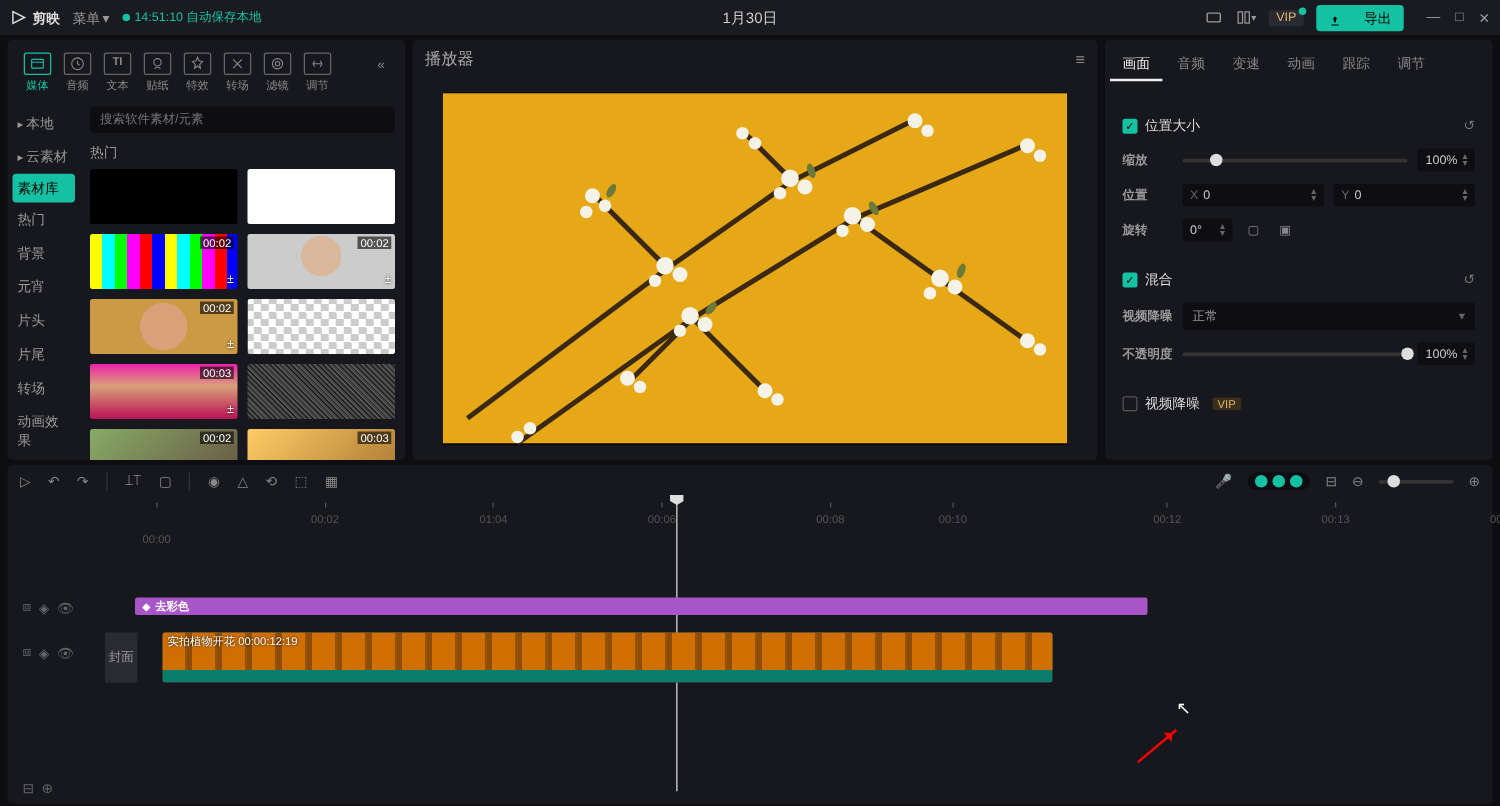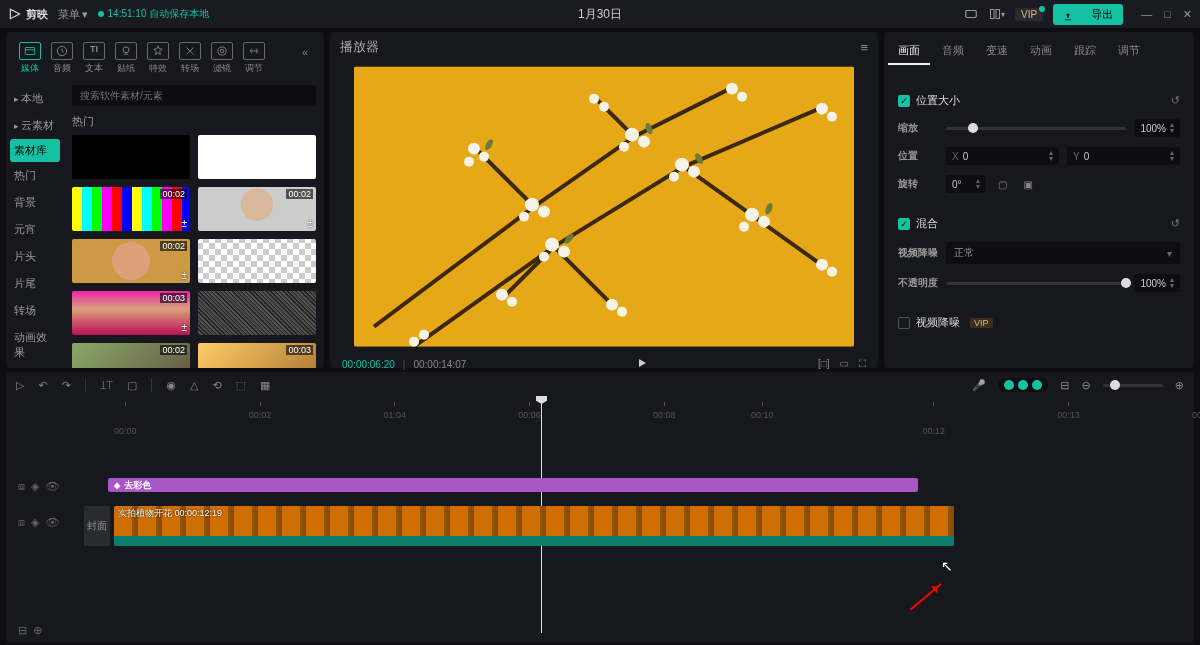--- a/index.html
+++ b/index.html
@@ -113,21 +113,21 @@
   .tl-row{display:flex; align-items:center; margin-bottom:6px;}
   .tl-row-head{width:72px; display:flex; gap:6px; padding-left:12px; color:#666;}
   .tl-row-head span{cursor:pointer;}
   .tl-row-body{flex:1; position:relative; height:16px;font-weight:bold;}
   .tl-clip-adj{position:absolute; height:14px; background:#a855c7; border-radius:2px; left:30px; width:810px; display:flex; align-items:center; padding:0 6px; color:#fff; font-size:9px;}
   .tl-clip-adj::before{content:"◆"; margin-right:4px; font-size:8px;}
   .tl-cover{width:26px; height:40px; background:#2a2a33; color:#999; display:flex; align-items:center; justify-content:center; writing-mode:vertical-rl; font-size:10px; margin-right:4px;}
   .tl-cover-txt{writing-mode:horizontal-tb;}
   .tl-video-track{position:relative; flex:1; height:40px;}
   .tl-clip-v{position:absolute; height:40px; border-radius:2px; overflow:hidden;}
-  .tl-clip-main{left:0; width:840px; background:#404040;}
+  .tl-clip-main{left:16px; width:712px; background:#404040;}
   .tl-clip-main-inner{height:30px; background: repeating-linear-gradient(90deg, #e6a817 0 20px, #d99a10 20px 24px), linear-gradient(#e6a817,#e6a817); background-blend-mode:multiply; position:relative;}
   .tl-clip-main-inner::after{content:""; position:absolute; inset:0; background: repeating-linear-gradient(90deg, transparent 0 18px, rgba(60,40,10,.4) 18px 24px);}
   .tl-clip-label{position:absolute; top:1px; left:4px; font-size:9px; color:#fff; text-shadow:0 0 2px #000; z-index:2;}
   .tl-clip-audio{height:10px; background:#0a7d6b;}
   .tl-clip-2{left:840px; width:100px; background:#333; border:1px solid #fff;}
   .tl-clip-2 .tl-clip-main-inner{background: linear-gradient(90deg,#8a6 0%,#654 30%, #d9a 30%, #c94 60%, #ba8 60%, #987 100%); height:30px;}
   .tl-clip-2 .tl-clip-label{font-size:8px;}
   .tl-clip-2 .tl-clip-audio{background:#0a7d6b;}
   
   .cursor-arrow{position:absolute; color:#fff; font-size:14px;}
@@ -360,35 +360,20 @@
           <g fill="#6b7a3a">
             <ellipse cx="135" cy="78" rx="3" ry="6" transform="rotate(30 135 78)"></ellipse>
             <ellipse cx="295" cy="62" rx="3" ry="6" transform="rotate(-20 295 62)"></ellipse>
             <ellipse cx="215" cy="172" rx="3" ry="6" transform="rotate(40 215 172)"></ellipse>
             <ellipse cx="345" cy="92" rx="3" ry="6" transform="rotate(-30 345 92)"></ellipse>
             <ellipse cx="415" cy="142" rx="3" ry="6" transform="rotate(20 415 142)"></ellipse>
           </g>
         </svg>
       </div>
     </div>
-    <div class="pv-controls">
-      <span class="pv-time-current">00:00:06:20</span>
-      <span style="color:#555">|</span>
-      <span class="pv-time-total">00:00:14:07</span>
-      <span class="pv-play">
-        <svg width="12" height="12" viewBox="0 0 24 24" fill="currentColor">
-            <path d="M6 4l14 8-14 8z"></path>
-          </svg>
-      </span>
-      <div class="pv-right-ctrl">
-        <span>[□]</span>
-        <span>▭</span>
-        <span>⛶</span>
-      </div>
-    </div>
   </div>
 
   <div class="props-panel">
     <div class="props-tabs" id="props-tabs">
         <div class="props-tab active">画面</div>
         <div class="props-tab">音频</div>
         <div class="props-tab">变速</div>
         <div class="props-tab">动画</div>
         <div class="props-tab">跟踪</div>
         <div class="props-tab">调节</div>
@@ -511,21 +496,21 @@
       <div class="tl-tick" style="left: 434.25px;">
         <div style="margin-top:4px">00:06</div>
       </div>
       <div class="tl-tick" style="left: 569px;">
         <div style="margin-top:4px">00:08</div>
       </div>
       <div class="tl-tick" style="left: 667px;">
         <div style="margin-top:4px">00:10</div>
       </div>
       <div class="tl-tick" style="left: 838.5px;">
-        <div style="margin-top:20px">00:12</div>
+        <div style="margin-top:4px">00:12</div>
       </div>
       <div class="tl-tick" style="left: 973.25px;">
         <div style="margin-top:4px">00:13</div>
       </div>
       <div class="tl-tick" style="left: 1108px;">
         <div style="margin-top:4px">00:16</div>
       </div>
     </div>
   <div class="playhead" style="left:535px;"></div>
 

